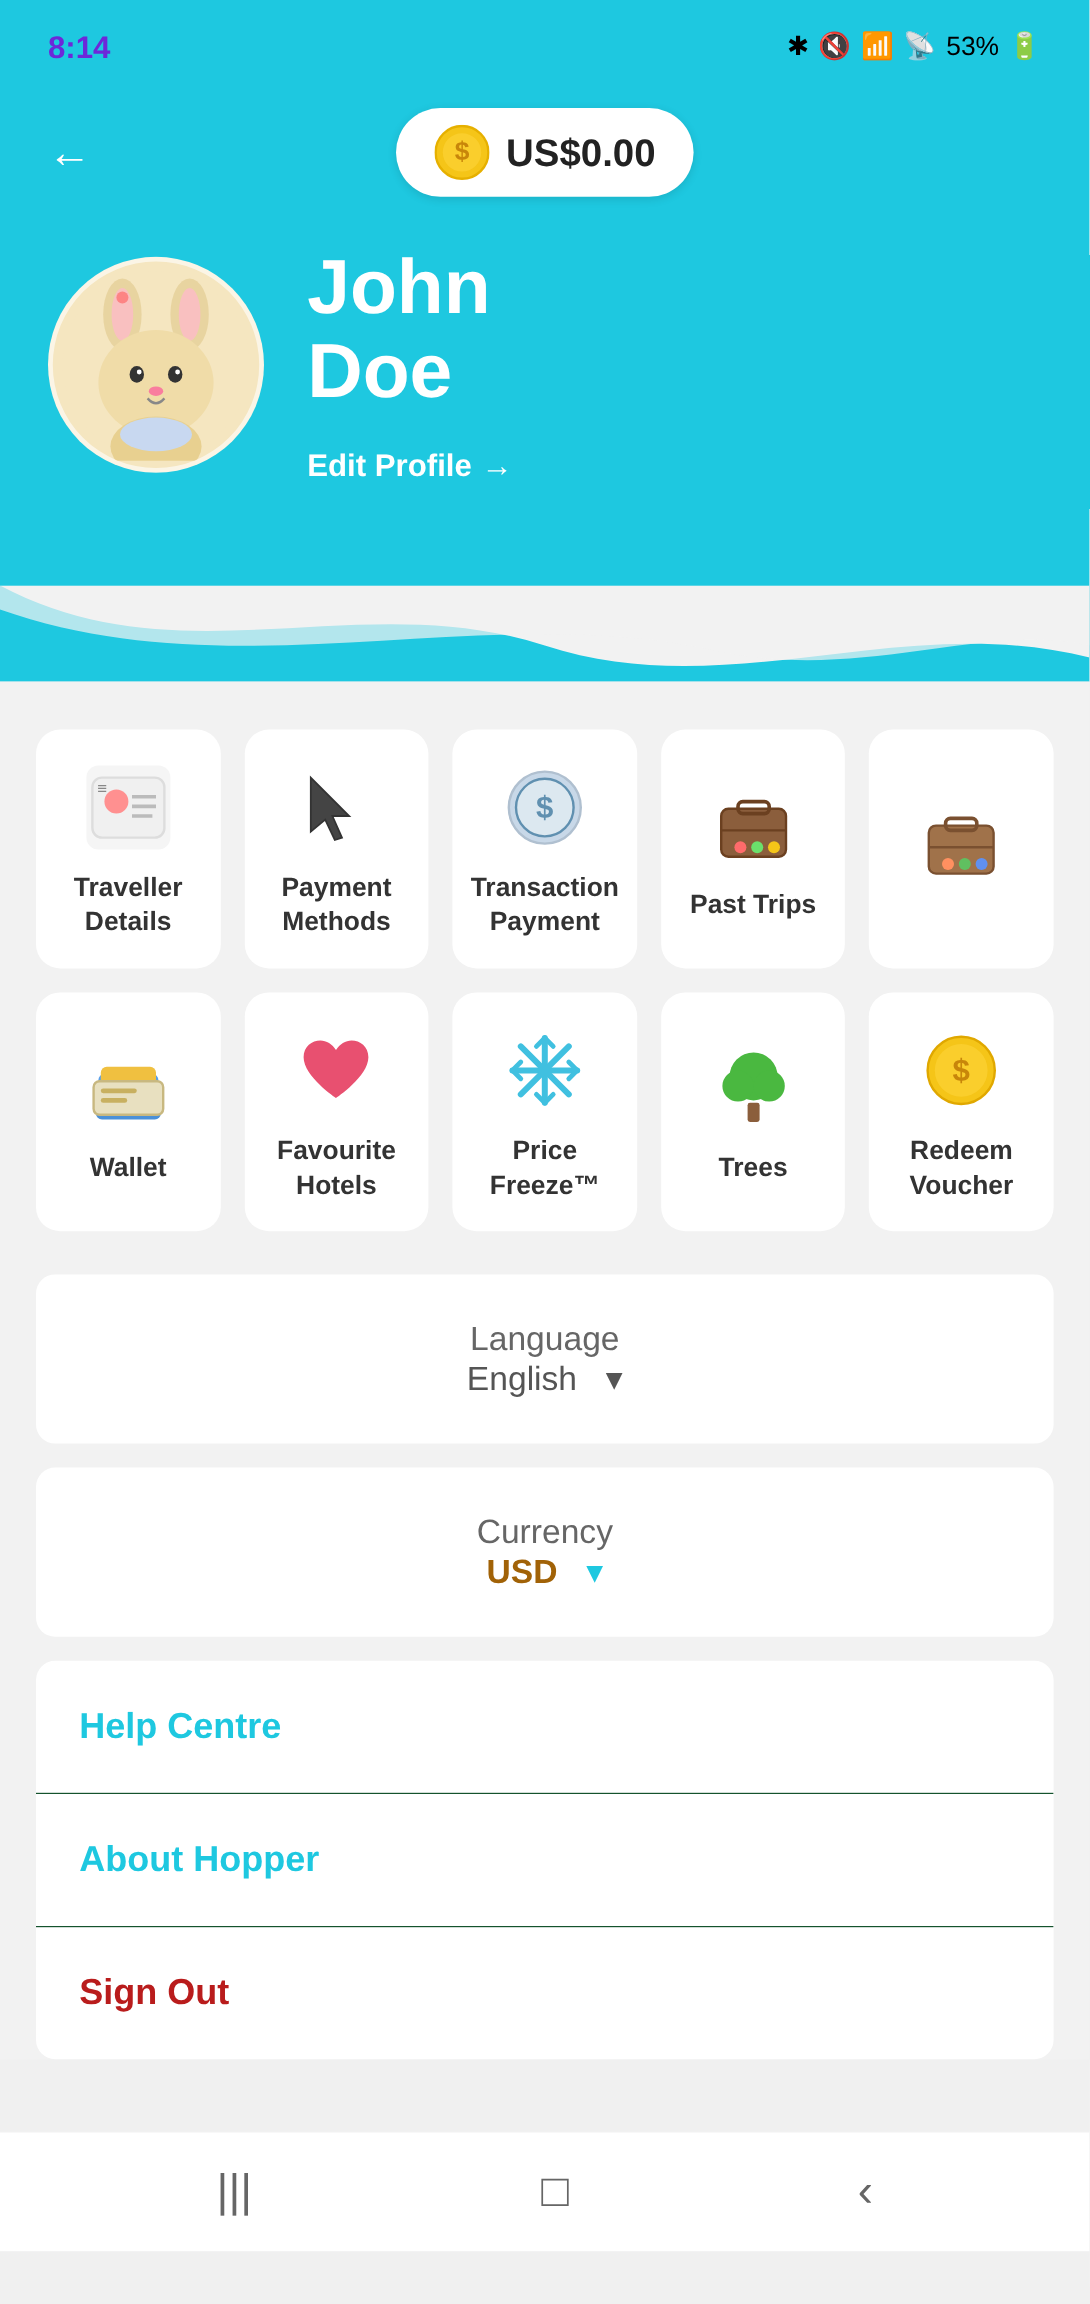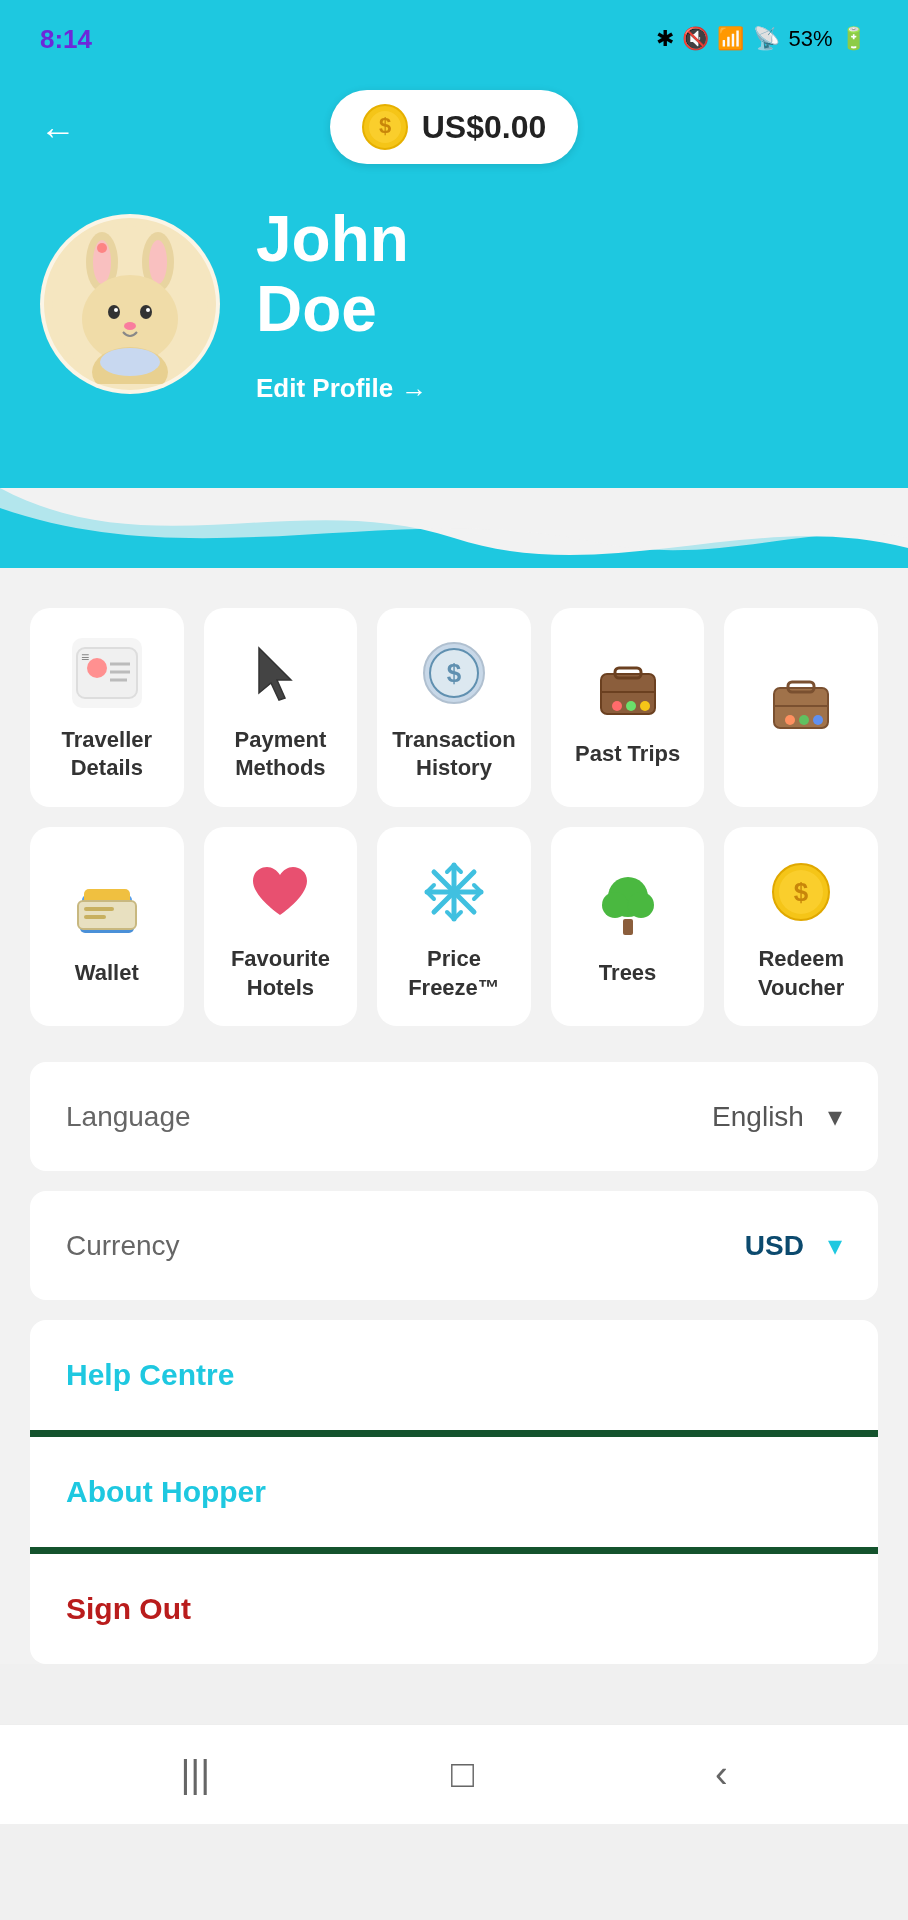--- a/index.html
+++ b/index.html
@@ -175,20 +175,21 @@
       border-radius: 16px;
       margin-bottom: 20px;
       overflow: hidden;
     }
     .settings-row {
       display: flex;
       align-items: center;
       justify-content: space-between;
       padding: 38px 36px;
       border-bottom: 1px solid #eee;
+      flex-direction: column;
     }
     .settings-row:last-child { border-bottom: none; }
     .settings-label {
       font-size: 28px;
       color: #666;
     }
     .settings-value {
       display: flex;
       align-items: center;
       gap: 24px;
@@ -200,21 +201,21 @@
     .link-section {
       background: white;
       border-radius: 16px;
       margin-bottom: 20px;
       overflow: hidden;
     }
     .link-row {
       display: flex;
       align-items: center;
       padding: 38px 36px;
-      border-bottom: 7px solid #14532d;
+      border-bottom: 1px solid #14532d;
       cursor: pointer;
     }
     .link-row:last-child { border-bottom: none; }
     .link-text-teal {
       font-size: 30px;
       font-weight: 600;
       color: #1ec8e0;
     }
     .link-text-red {
       font-size: 30px;
@@ -395,21 +396,21 @@
 
     <div class="menu-item">
       <div class="menu-icon icon-transaction">
         <svg viewBox="0 0 70 70" width="70" height="70">
           <circle cx="35" cy="35" r="30" fill="#c8d8e8" stroke="#b0c0d0" stroke-width="2"></circle>
           <circle cx="35" cy="35" r="24" fill="#dce8f0"></circle>
           <text x="35" y="44" text-anchor="middle" font-size="26" font-weight="bold" fill="#6090b0">$</text>
           <circle cx="35" cy="35" r="24" fill="none" stroke="#6090b0" stroke-width="2"></circle>
         </svg>
       </div>
-      <span class="menu-label">Transaction History</span>
+      <span class="menu-label">Transaction Payment</span>
     </div>
 
     <div class="menu-item">
       <div class="menu-icon icon-past-trips">
         <svg viewBox="0 0 70 70" width="70" height="70">
 
           <rect x="8" y="22" width="54" height="40" rx="6" fill="#8b5e3c" stroke="#6b4020" stroke-width="2"></rect>
           <rect x="22" y="16" width="26" height="10" rx="4" fill="none" stroke="#6b4020" stroke-width="3"></rect>
           <line x1="8" y1="40" x2="62" y2="40" stroke="#6b4020" stroke-width="2"></line>
 
@@ -518,21 +519,21 @@
         <span>English</span>
         <span>▾</span>
       </div>
     </div>
   </div>
 
   <div class="settings-section">
     <div class="settings-row">
       <span class="settings-label">Currency</span>
       <div class="settings-value">
-        <span style="color:#0c4a6e; font-weight:600;">USD</span>
+        <span style="color:#a16207; font-weight:600;">USD</span>
         <span style="color:#1ec8e0;">▾</span>
       </div>
     </div>
   </div>
 
   <div class="link-section">
     <div class="link-row">
       <span class="link-text-teal">Help Centre</span>
     </div>
     <div class="link-row">

